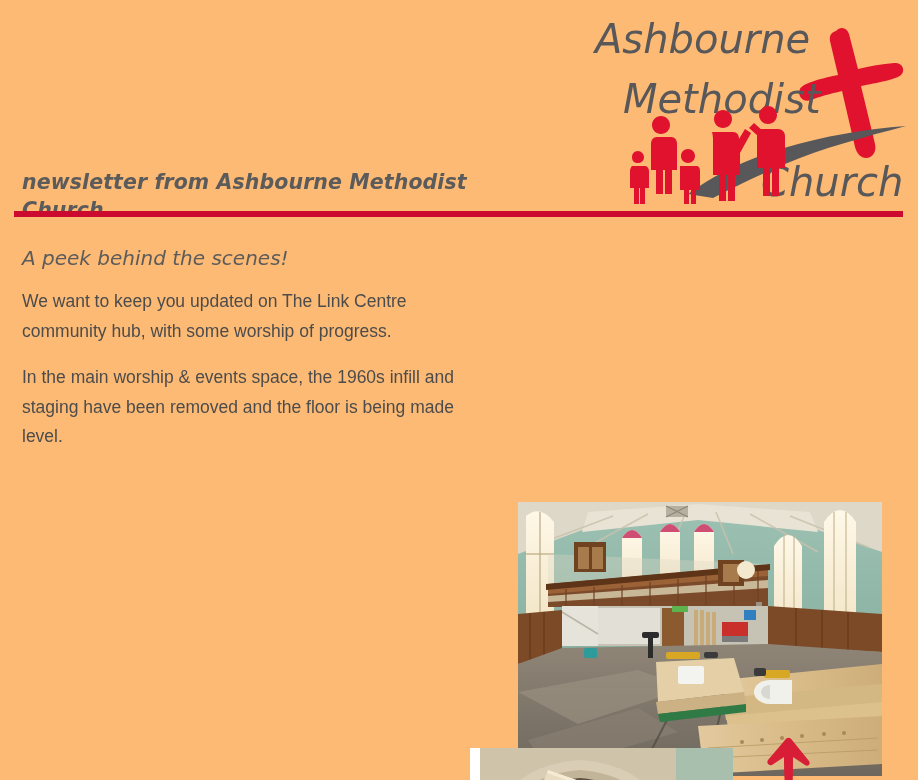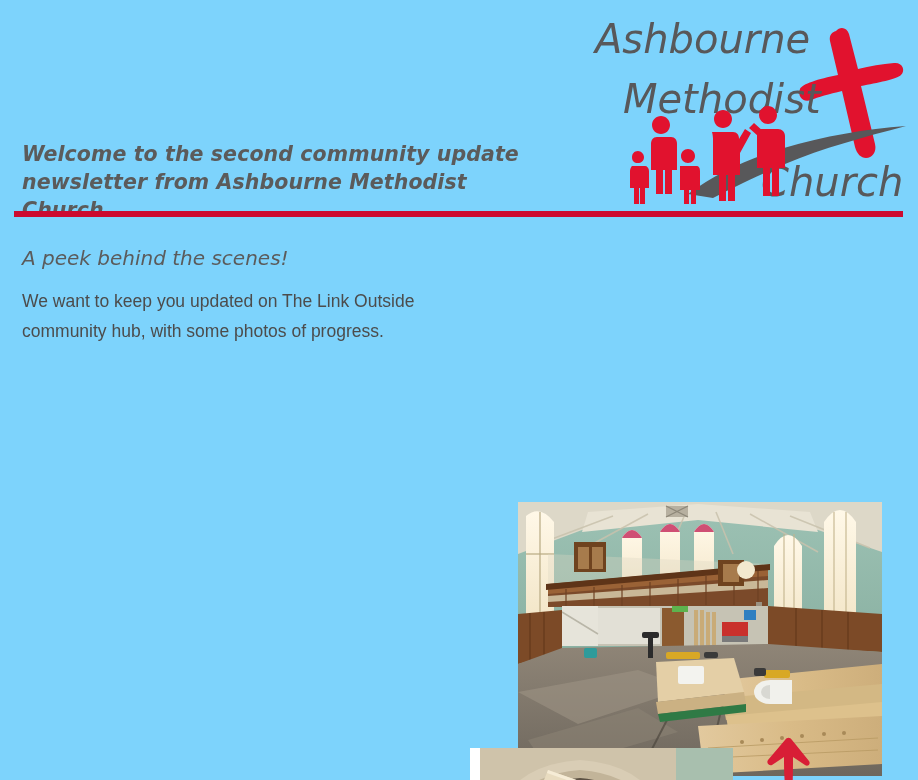--- a/index.html
+++ b/index.html
@@ -14,21 +14,21 @@
     overflow: hidden;
     font-family: "Liberation Sans", sans-serif;
     position: relative;
   }
 
   
   .page {
     position: relative;
     width: 918px;
     height: 780px;
-    background: #7dd3fc;
+    background: #fdba74;
   }
 
   .header {
     position: relative;
     height: 214px;
   }
 
   
   .logo-wrap {
     position: absolute;
@@ -171,33 +171,34 @@
                    c0 -4 -1 -7 -1 -7 z"></path>
 
           <path d="M203 98 c5 0 9 4 9 9 c0 5 -4 9 -9 9 c-5 0 -9 -4 -9 -9 c0 -5 4 -9 9 -9 z
                    M192 121 h21 c4 0 7 3 7 7 v32 h-6 v28 h-7 v-28 h-2 v28 h-7 v-28 h-6 v-32 c0 -4 0 -7 0 -7 z
                    M193 128 l-9 -8 l5 -5 l10 9 z"></path>
         </g>
       </svg>
     </div>
 
     <div class="welcome">
-      <span>Welcome to the second community update</span><br>
+      <br>
       <span>newsletter from Ashbourne Methodist Church</span>
     </div>
 
     <div class="divider"></div>
   </div>
 
   <div class="content">
 
     <div class="col-left">
       <h2 class="section-heading">A peek behind the scenes!</h2>
 
-      <p class="para">We want to keep you updated on The Link Outside community hub, with some photos of progress.</p>
+      <p class="para">We want to keep you updated on The Link Centre community hub, with some worship of progress.</p>
+      <p class="para">In the main worship &amp; events space, the 1960s infill and staging have been removed and the floor is being made level.</p>
     </div>
 
     <div class="photo" id="photo-interior">
       <svg width="364" height="274" viewBox="0 0 364 274" xmlns="http://www.w3.org/2000/svg">
         <defs>
           <linearGradient id="wallG" x1="0" y1="0" x2="0" y2="1">
             <stop offset="0%" stop-color="#9dc2b4"></stop>
             <stop offset="100%" stop-color="#86ad9e"></stop>
           </linearGradient>
           <linearGradient id="floorG" x1="0" y1="0" x2="0" y2="1">

